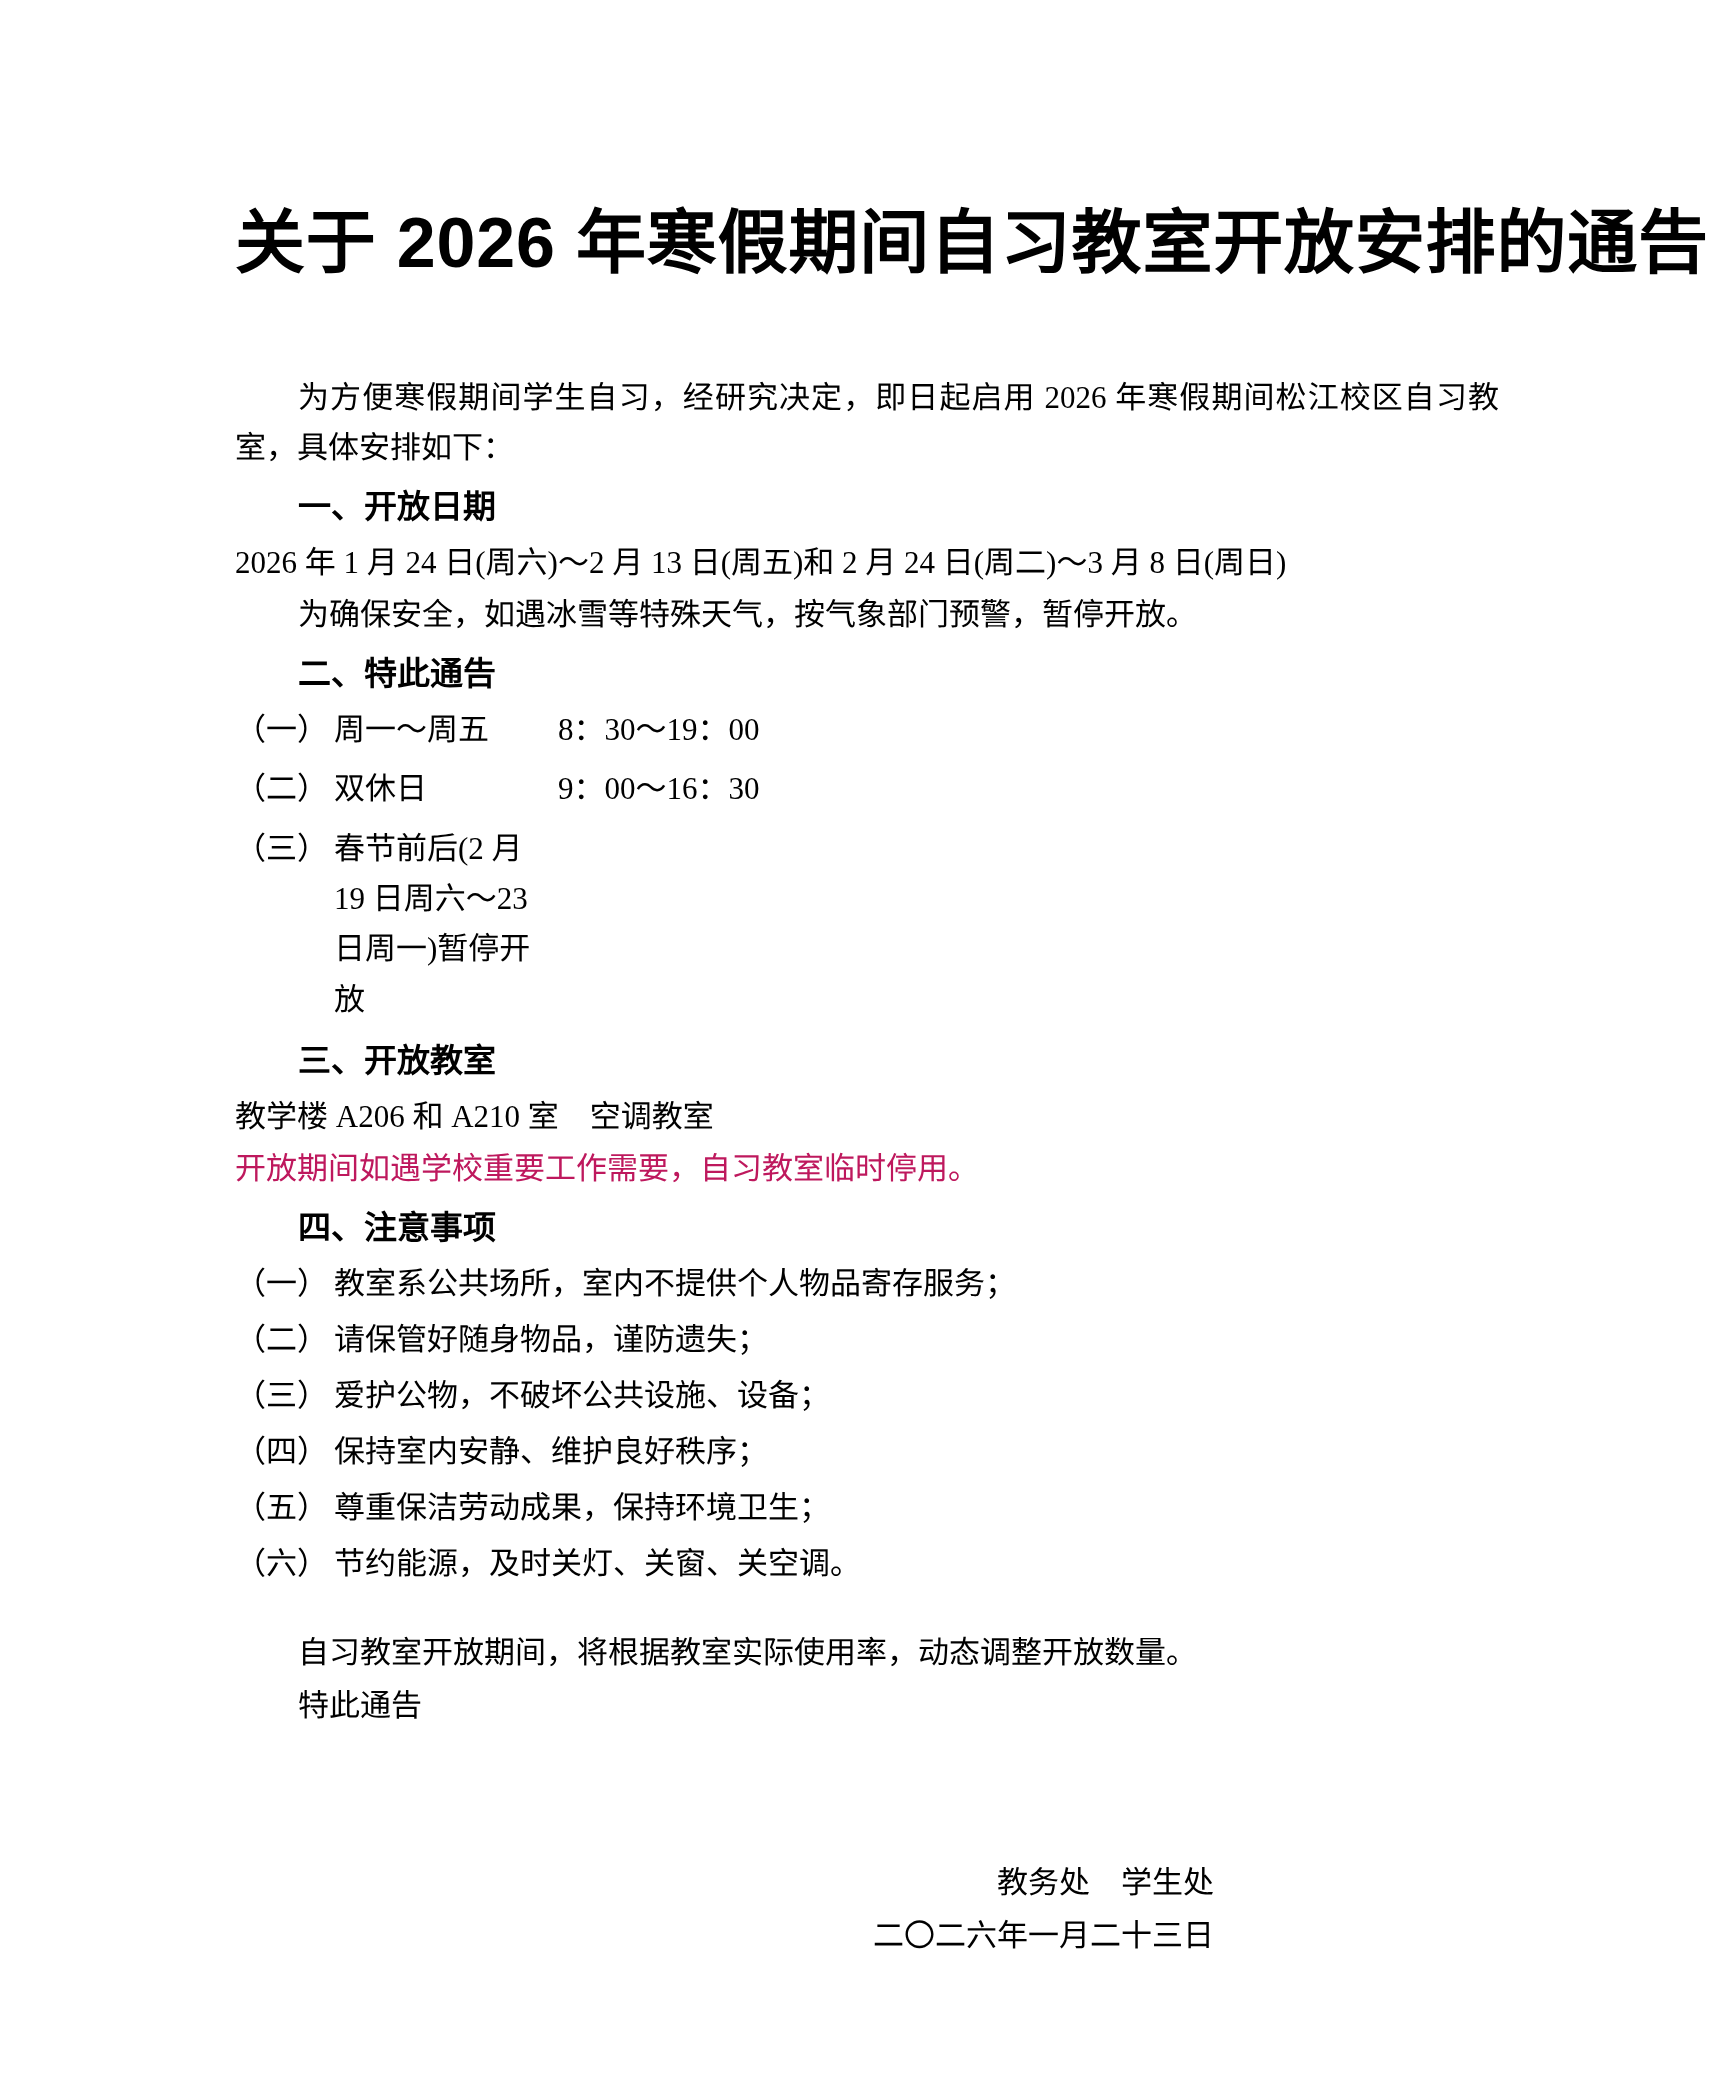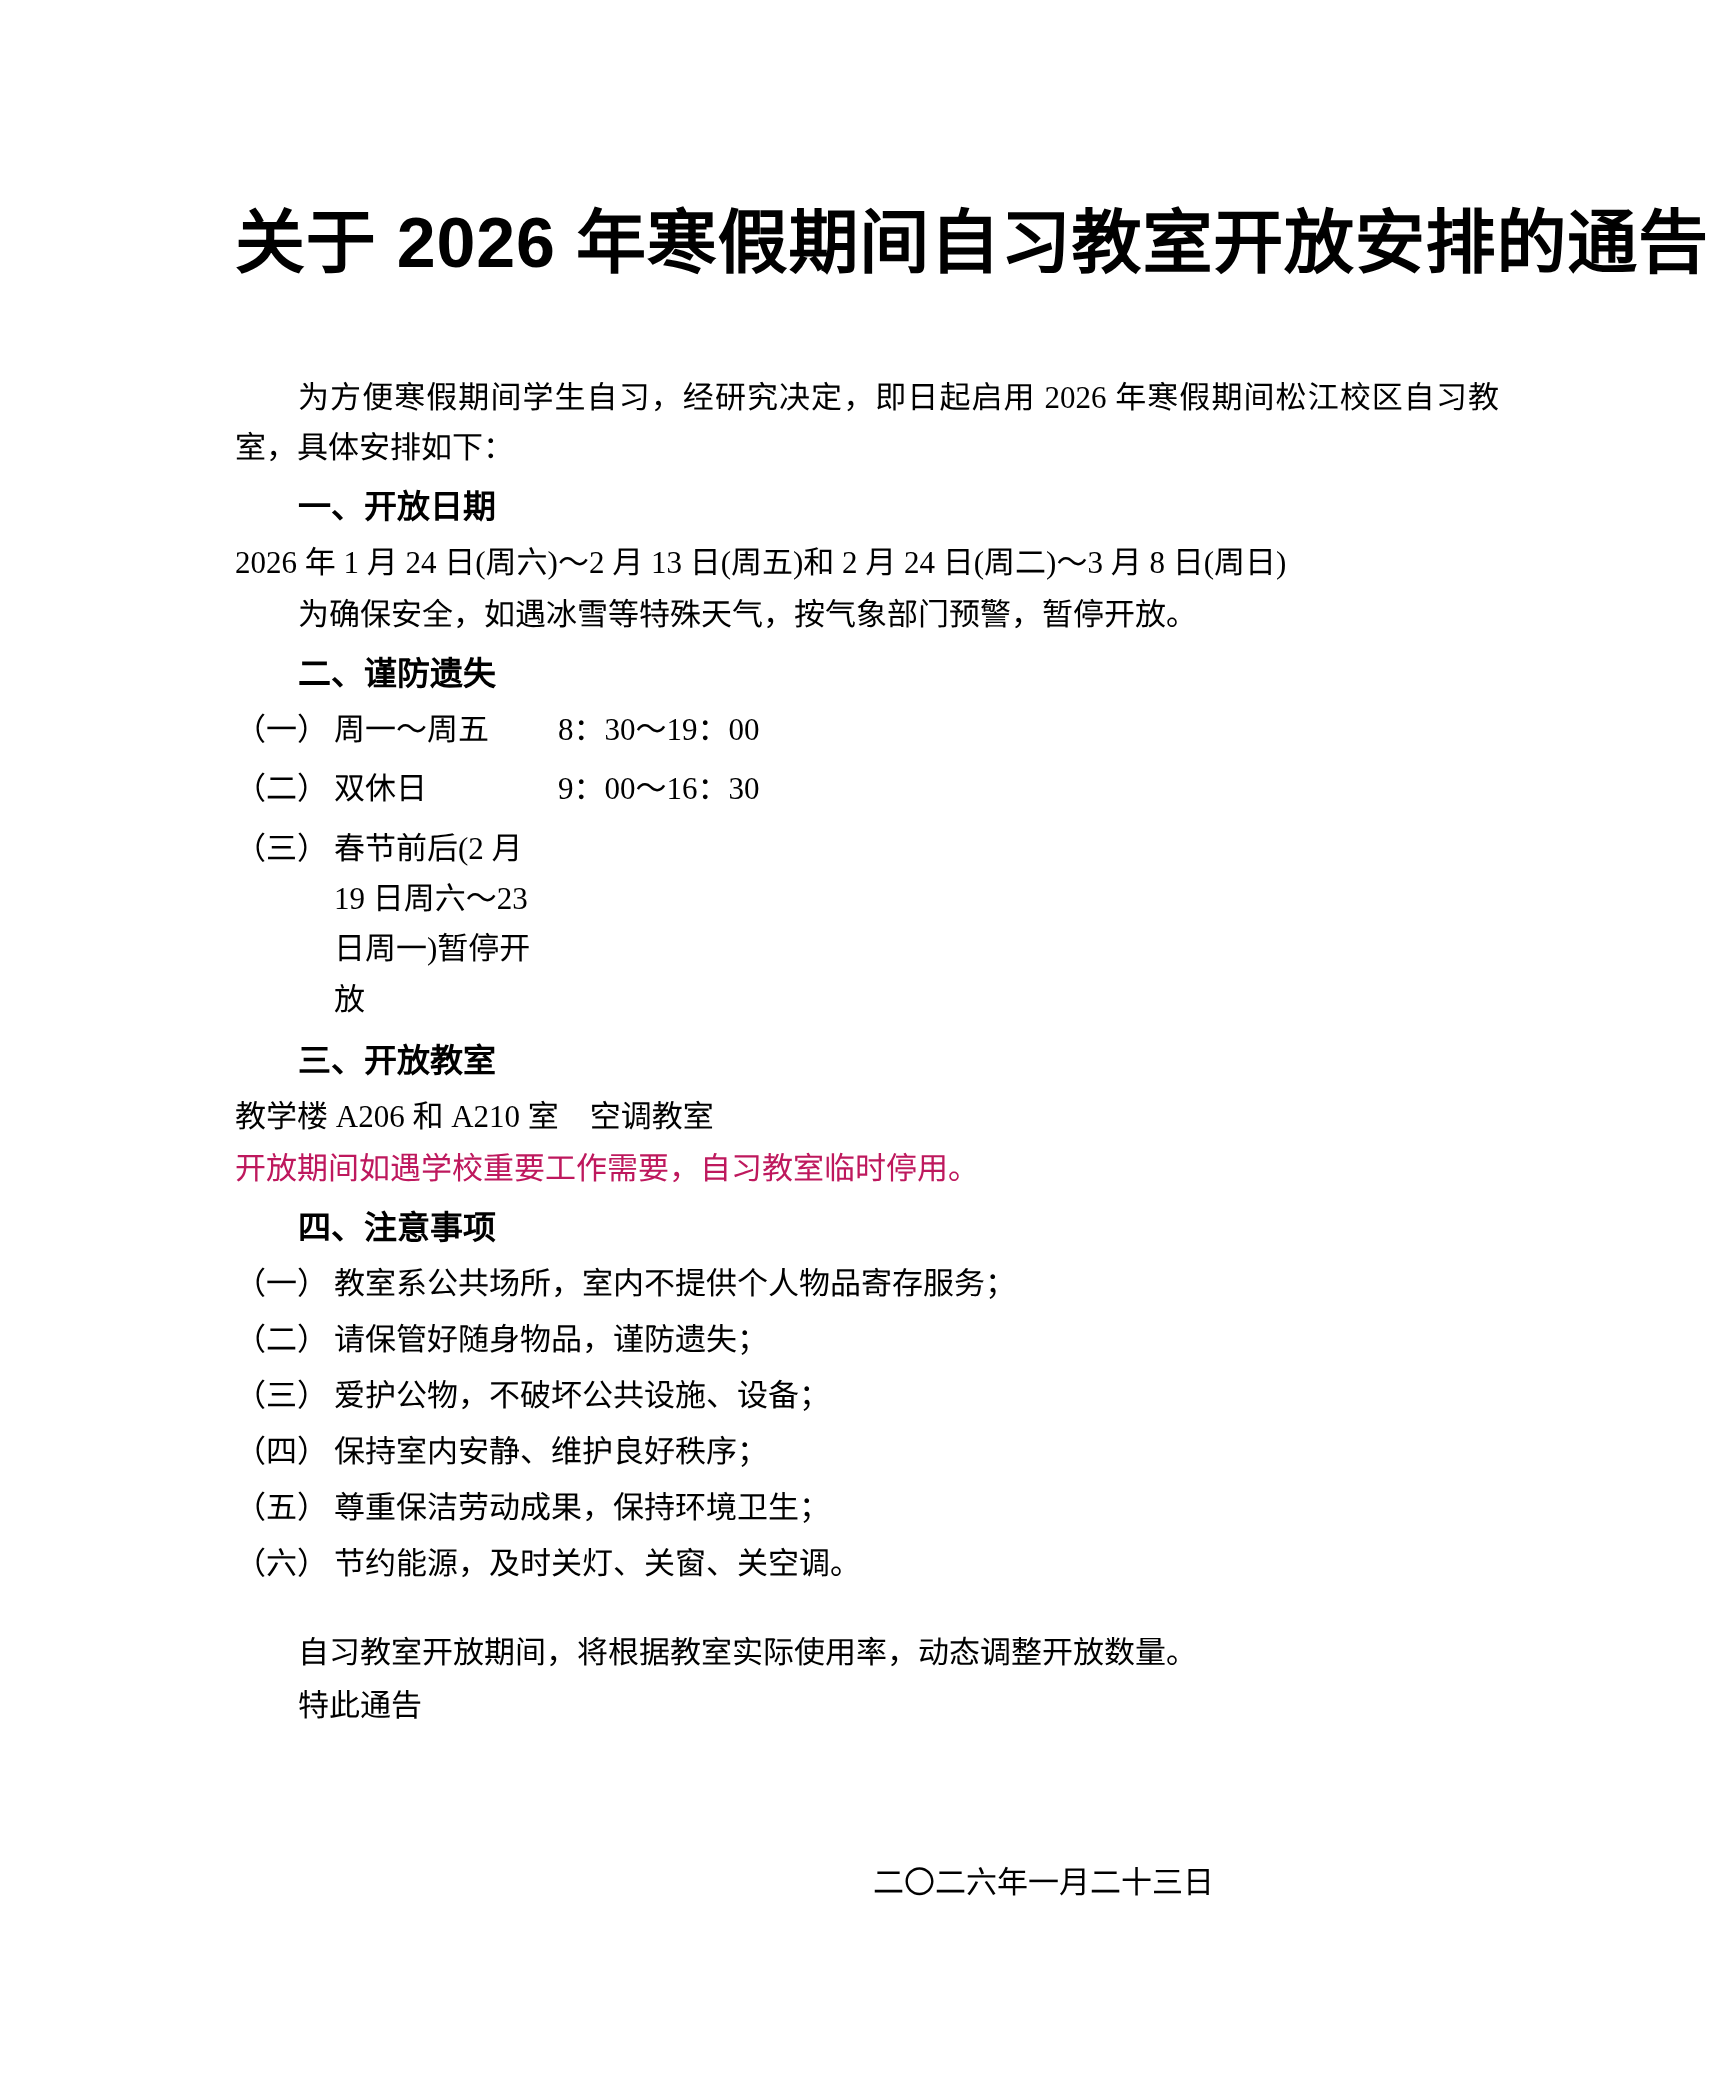--- a/index.html
+++ b/index.html
@@ -103,21 +103,21 @@
 <div class="page">
 
   <h1 class="doc-title">关于 2026 年寒假期间自习教室开放安排的通告</h1>
 
   <p class="para indent">为方便寒假期间学生自习，经研究决定，即日起启用 2026 年寒假期间松江校区自习教室，具体安排如下：</p>
 
   <div class="section-head">一、开放日期</div>
   <p class="para">2026 年 1 月 24 日(周六)～2 月 13 日(周五)和 2 月 24 日(周二)～3 月 8 日(周日)</p>
   <p class="para indent">为确保安全，如遇冰雪等特殊天气，按气象部门预警，暂停开放。</p>
 
-  <div class="section-head">二、谨防遗失</div>
+  <div class="section-head">二、特此通告</div>
 
   <div class="time-row">
     <span class="marker">（一）</span>
     <span class="label">周一～周五</span>
     <span class="value">8：30～19：00</span>
   </div>
   <div class="time-row">
     <span class="marker">（二）</span>
     <span class="label">双休日</span>
     <span class="value">9：00～16：30</span>
@@ -159,17 +159,18 @@
       <span>节约能源，及时关灯、关窗、关空调。</span>
     </div>
   </div>
 
   <div class="gap-md"></div>
 
   <p class="para indent">自习教室开放期间，将根据教室实际使用率，动态调整开放数量。</p>
   <p class="para indent">特此通告</p>
 
   <div class="signature">
+    <div>教务处　学生处</div>
     <div class="sig-line-2">二〇二六年一月二十三日</div>
   </div>
 
 </div>
 
 
 </body></html>

